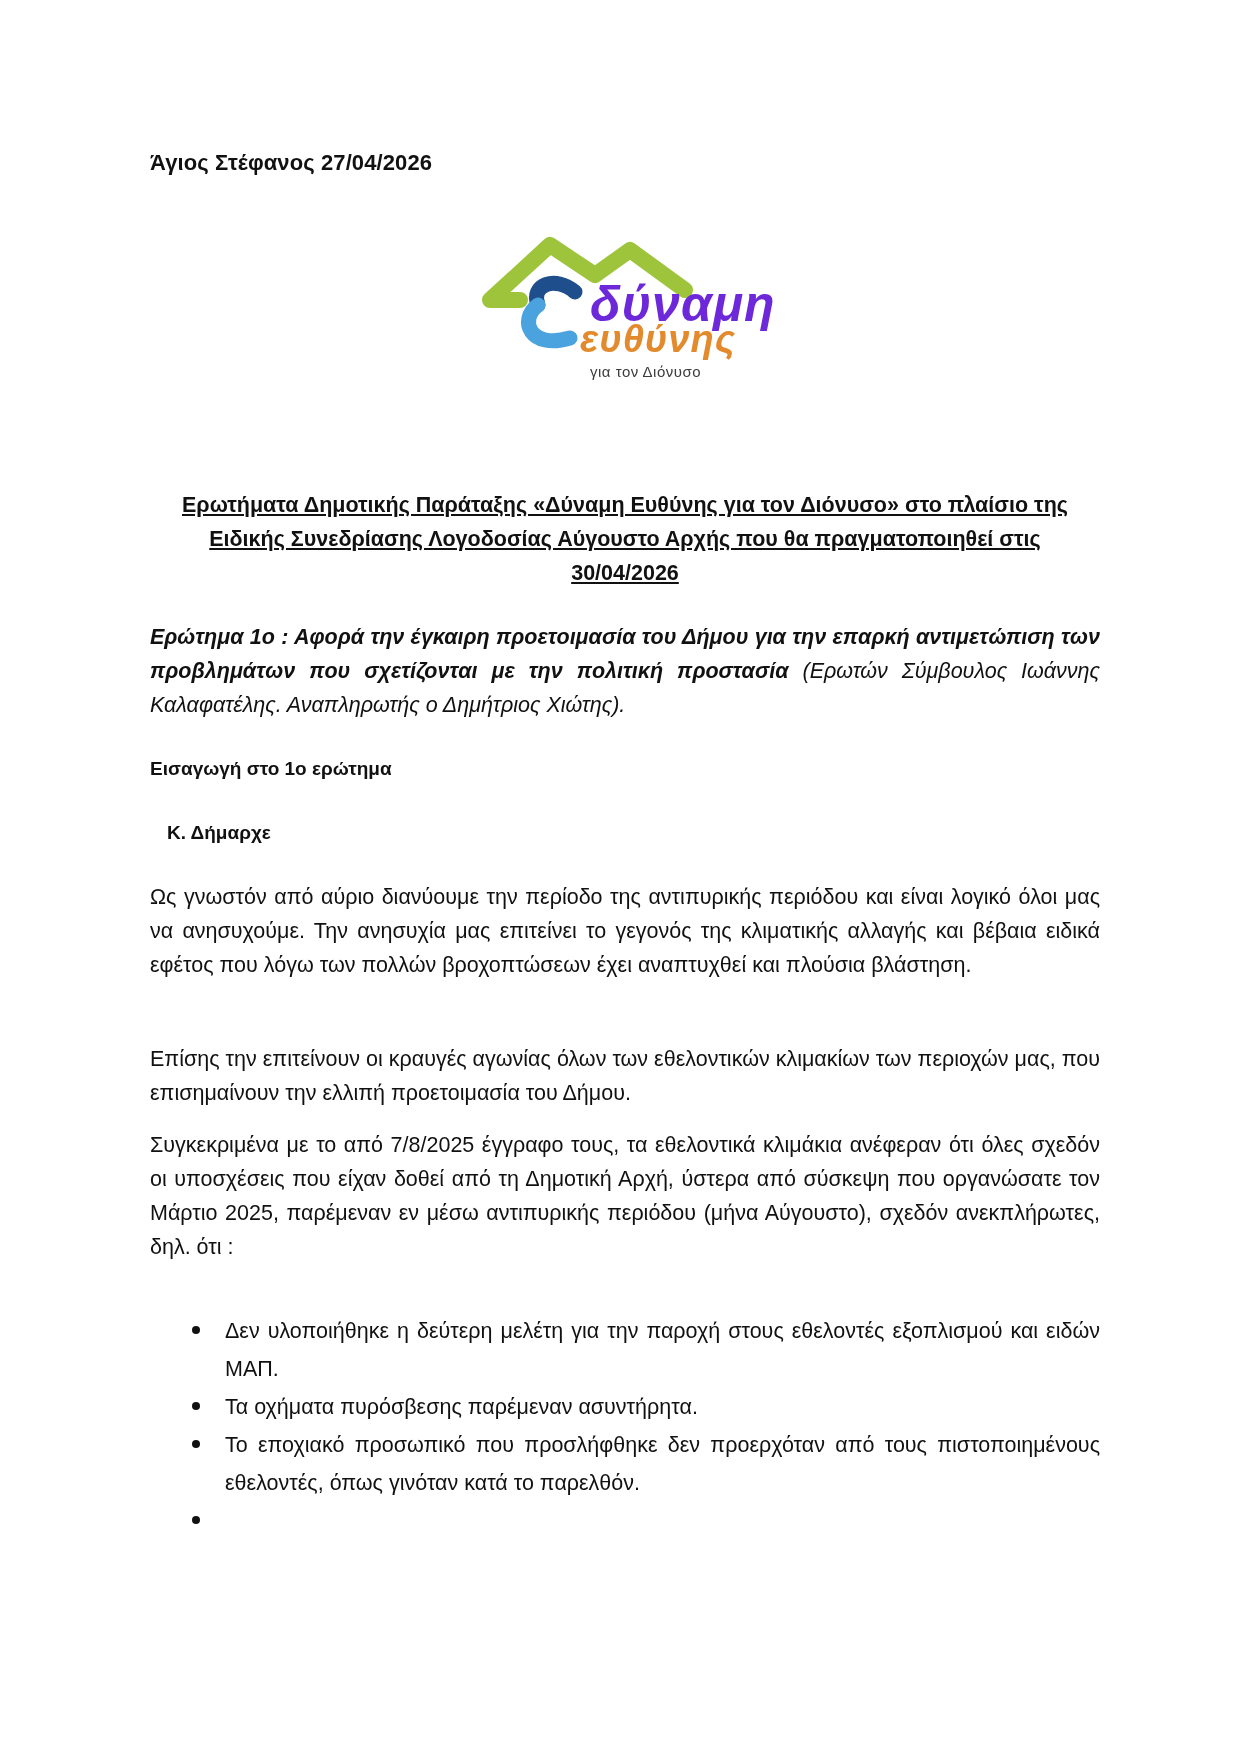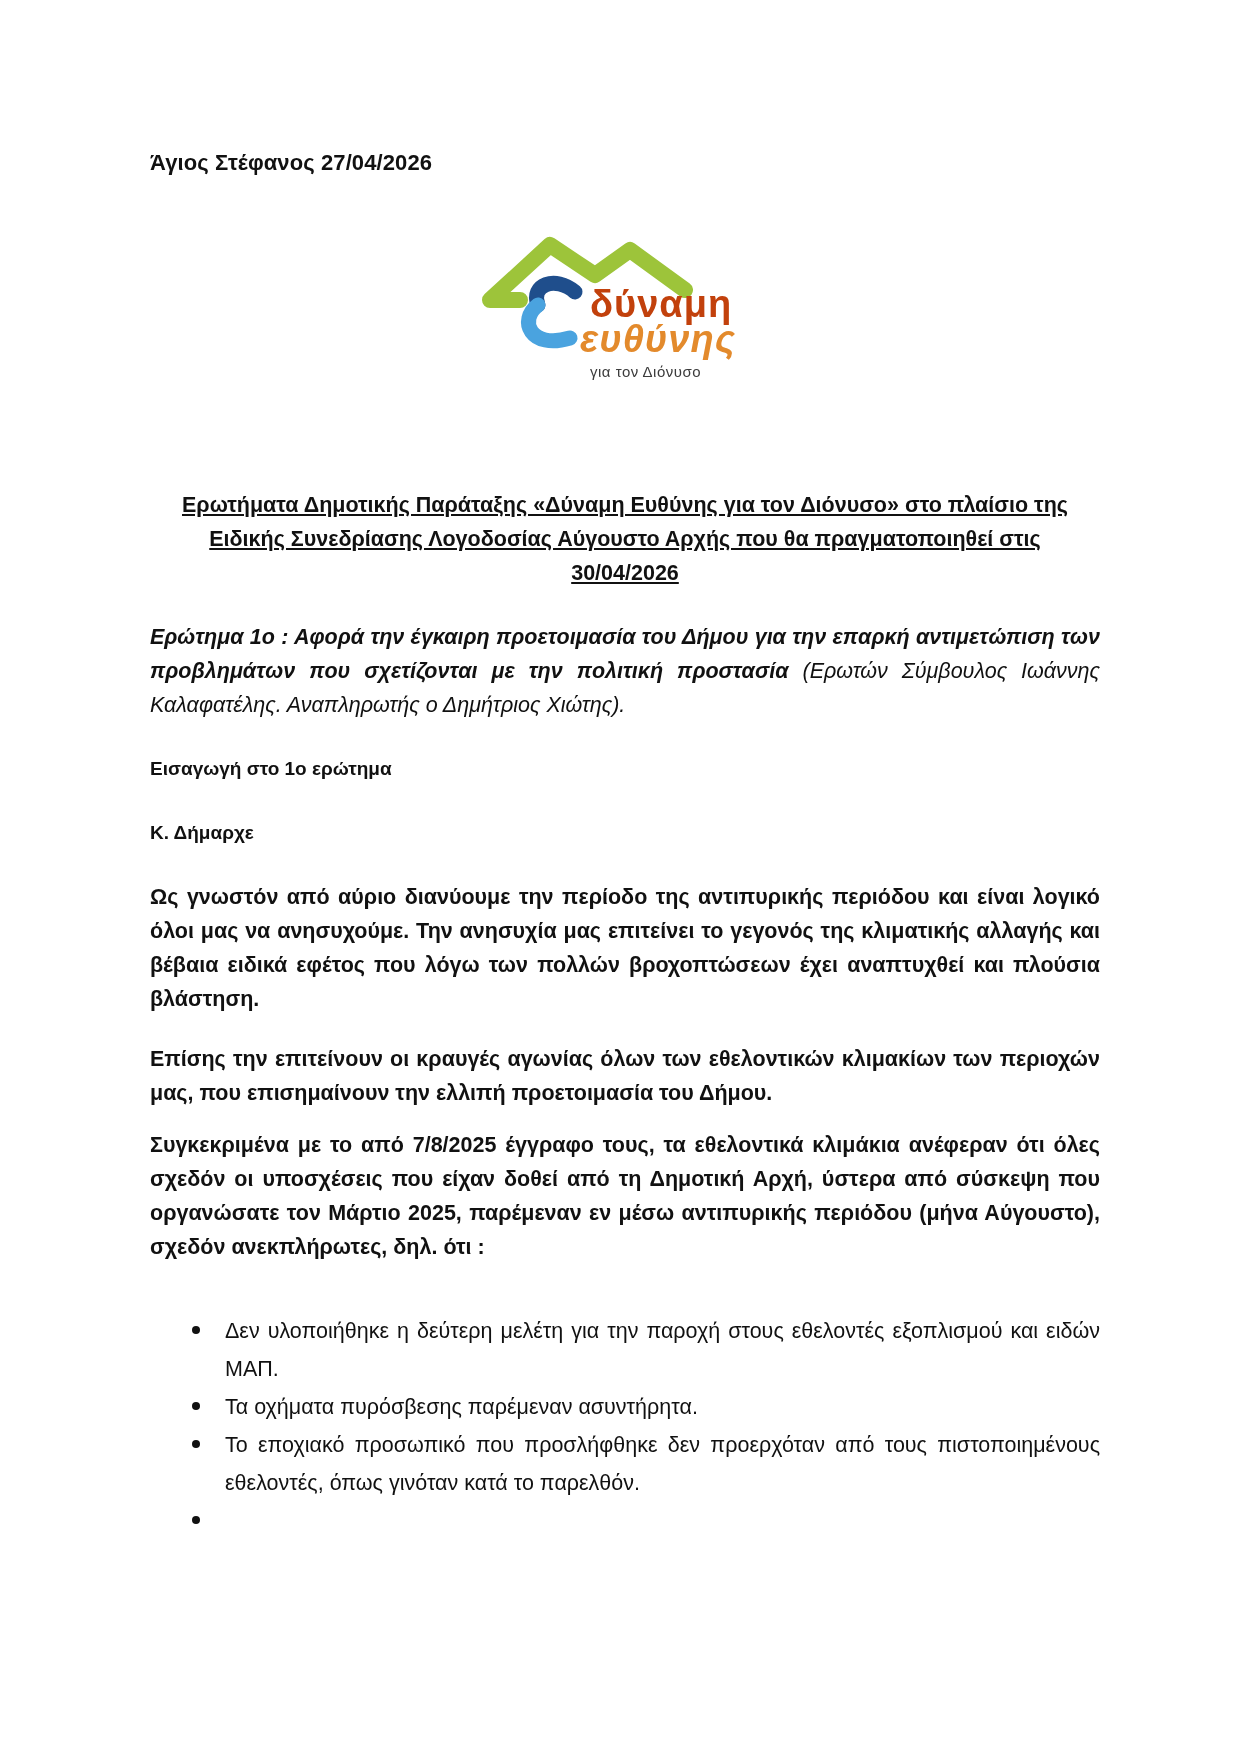--- a/index.html
+++ b/index.html
@@ -3,33 +3,33 @@
 <meta charset="utf-8">
 <style>
   html, body { margin: 0; padding: 0; background: #ffffff; }
   body { width: 1240px; height: 1753px; position: relative; overflow: hidden;
          font-family: "Liberation Sans", "DejaVu Sans", sans-serif; color: #111; }
   .page { position: absolute; left: 0; top: 0; width: 1008px; height: 1753px; }
   .abs { position: absolute; }
   .date { left: 150px; top: 150px; font-size: 22px; font-weight: bold; letter-spacing: 0.1px; }
   .logo { left: 480px; top: 220px; width: 290px; height: 170px; }
   .logo svg { position: absolute; left: 0; top: 0; }
-  .logo .w1 { position: absolute; left: 110px; top: 65px; font-size: 38px; font-weight: bold;
-              color: #c2410c; letter-spacing: 1px; line-height: 38px; }
+  .logo .w1 { position: absolute; left: 110px; top: 65px; font-size: 50px; font-weight: bold;
+              font-style: italic; color: #6d28d9; letter-spacing: 1px; line-height: 38px; }
   .logo .w2 { position: absolute; left: 100px; top: 100px; font-size: 38px; font-weight: bold;
               font-style: italic; color: #e38a2c; letter-spacing: 1px; line-height: 38px; }
   .logo .w3 { position: absolute; left: 110px; top: 143px; font-size: 15px; color: #3c3c3c;
               letter-spacing: 0.5px; }
   .title { left: 150px; width: 950px; top: 488px; text-align: center; font-size: 21.5px;
            font-weight: bold; text-decoration: underline; line-height: 34px; }
   .question { left: 150px; width: 950px; top: 620px; font-size: 21.5px; line-height: 34px;
               text-align: justify; font-style: italic; }
   .question b { font-weight: bold; }
   .h { left: 150px; font-size: 19px; font-weight: bold; }
-  .para { left: 150px; width: 950px; font-size: 21.5px; line-height: 34px; text-align: justify; font-weight: bold; }
+  .para { left: 150px; width: 950px; font-size: 21.5px; line-height: 34px; text-align: justify; }
   .bullets { left: 150px; width: 950px; top: 1312px; margin: 0; padding: 0; list-style: none;
              font-size: 21.5px; line-height: 38px; }
   .bullets li { position: relative; padding-left: 75px; text-align: justify; }
   .bullets li .dot { position: absolute; left: 42px; top: 14px; width: 8px; height: 8px;
                      border-radius: 50%; background: #111; }
 </style>
 </head>
 <body>
 
 <div class="page">
@@ -53,21 +53,21 @@
   <div class="abs title">
     <div>Ερωτήματα Δημοτικής Παράταξης «Δύναμη Ευθύνης για τον Διόνυσο» στο πλαίσιο της</div>
     <div>Ειδικής Συνεδρίασης Λογοδοσίας Αύγουστο Αρχής που θα πραγματοποιηθεί στις</div>
     <div>30/04/2026</div>
   </div>
 
   <div class="abs question"><b>Ερώτημα 1ο : Αφορά την έγκαιρη προετοιμασία του Δήμου για την επαρκή αντιμετώπιση των προβλημάτων που σχετίζονται με την πολιτική προστασία</b><span> (Ερωτών Σύμβουλος Ιωάννης Καλαφατέλης. Αναπληρωτής ο Δημήτριος Χιώτης).</span></div>
 
   <div class="abs h" style="top:758px;">Εισαγωγή στο 1ο ερώτημα</div>
 
-  <div class="abs h" style="top:822px;">Κ. Δήμαρχε</div>
+  <div class="abs h" style="top:822px;margin-left:17px;">Κ. Δήμαρχε</div>
 
   <div class="abs para" style="top:880px;">Ως γνωστόν από αύριο διανύουμε την περίοδο της αντιπυρικής περιόδου και είναι λογικό όλοι μας να ανησυχούμε. Την ανησυχία μας επιτείνει το γεγονός της κλιματικής αλλαγής και βέβαια ειδικά εφέτος που λόγω των πολλών βροχοπτώσεων έχει αναπτυχθεί και πλούσια βλάστηση.</div>
 
   <div class="abs para" style="top:1032px;margin-top:10px;">Επίσης την επιτείνουν οι κραυγές αγωνίας όλων των εθελοντικών κλιμακίων των περιοχών μας, που επισημαίνουν την ελλιπή προετοιμασία του Δήμου.</div>
 
   <div class="abs para" style="top:1128px;">Συγκεκριμένα με το από 7/8/2025 έγγραφο τους, τα εθελοντικά κλιμάκια ανέφεραν ότι όλες σχεδόν οι υποσχέσεις που είχαν δοθεί από τη Δημοτική Αρχή, ύστερα από σύσκεψη που οργανώσατε τον Μάρτιο 2025, παρέμεναν εν μέσω αντιπυρικής περιόδου (μήνα Αύγουστο), σχεδόν ανεκπλήρωτες, δηλ. ότι :</div>
 
   <ul class="abs bullets">
     <li><span class="dot"></span><span>Δεν υλοποιήθηκε η δεύτερη μελέτη για την παροχή στους εθελοντές εξοπλισμού και ειδών ΜΑΠ.</span></li>
     <li><span class="dot"></span><span>Τα οχήματα πυρόσβεσης παρέμεναν ασυντήρητα.</span></li>

